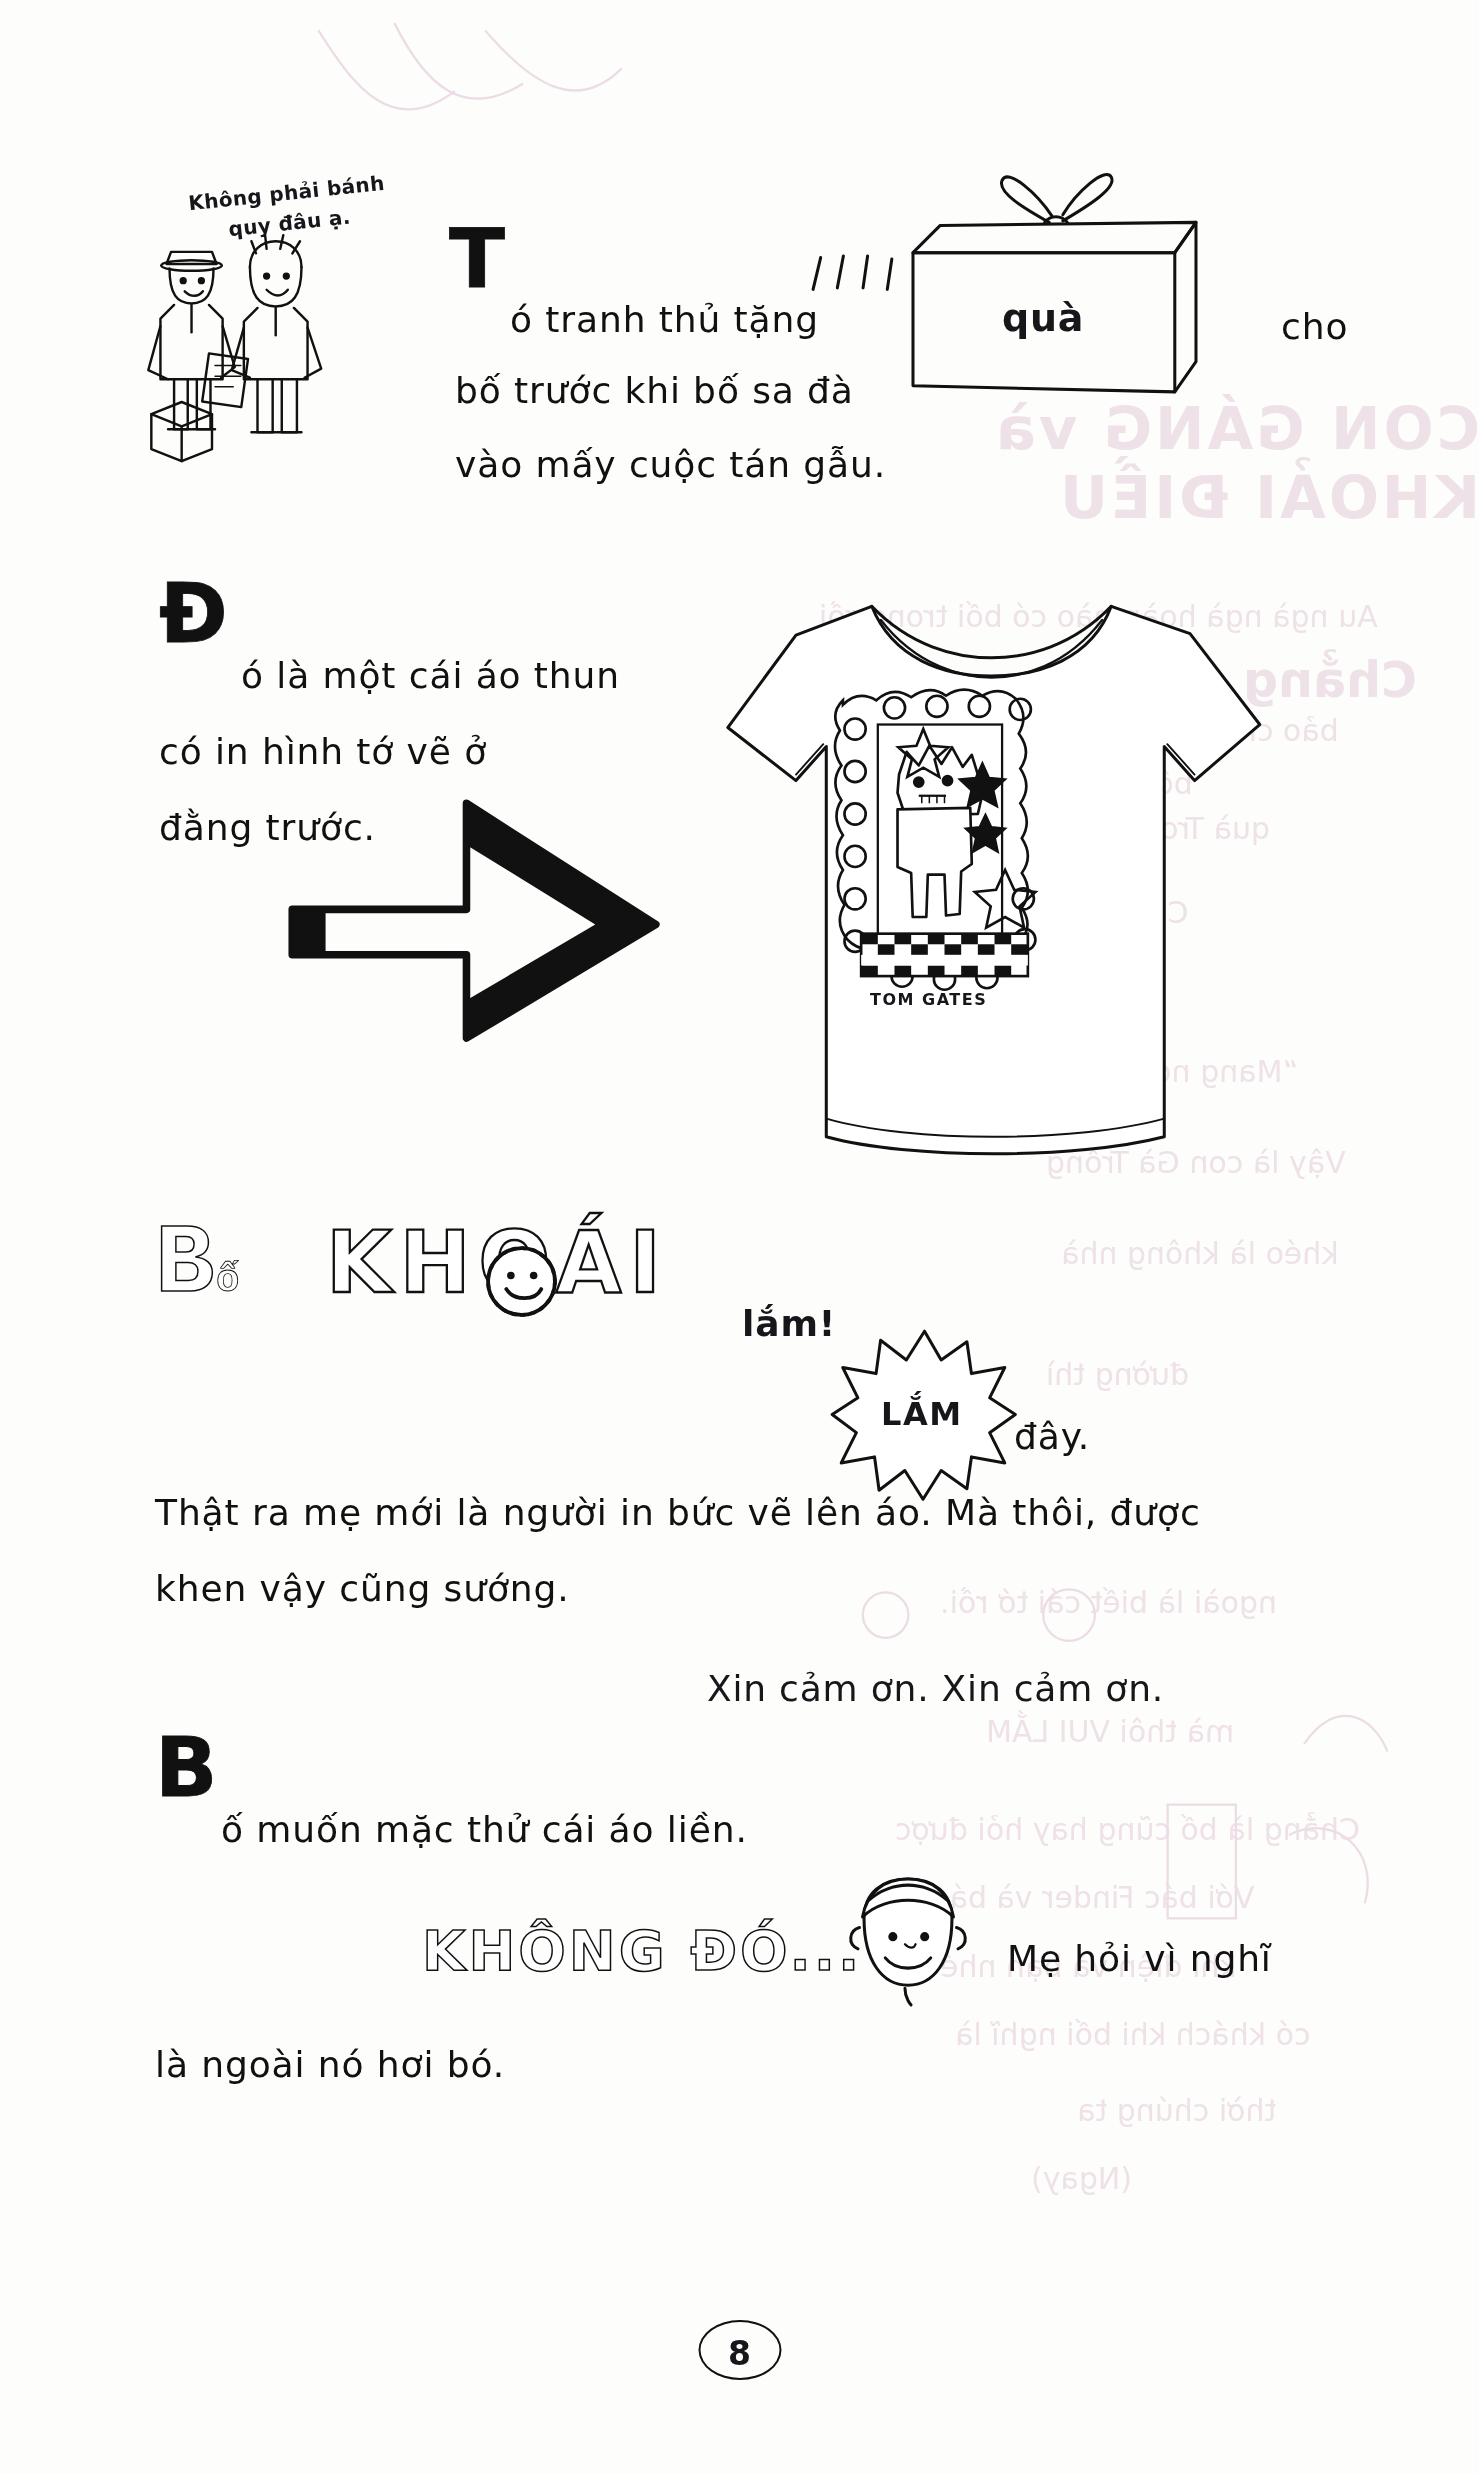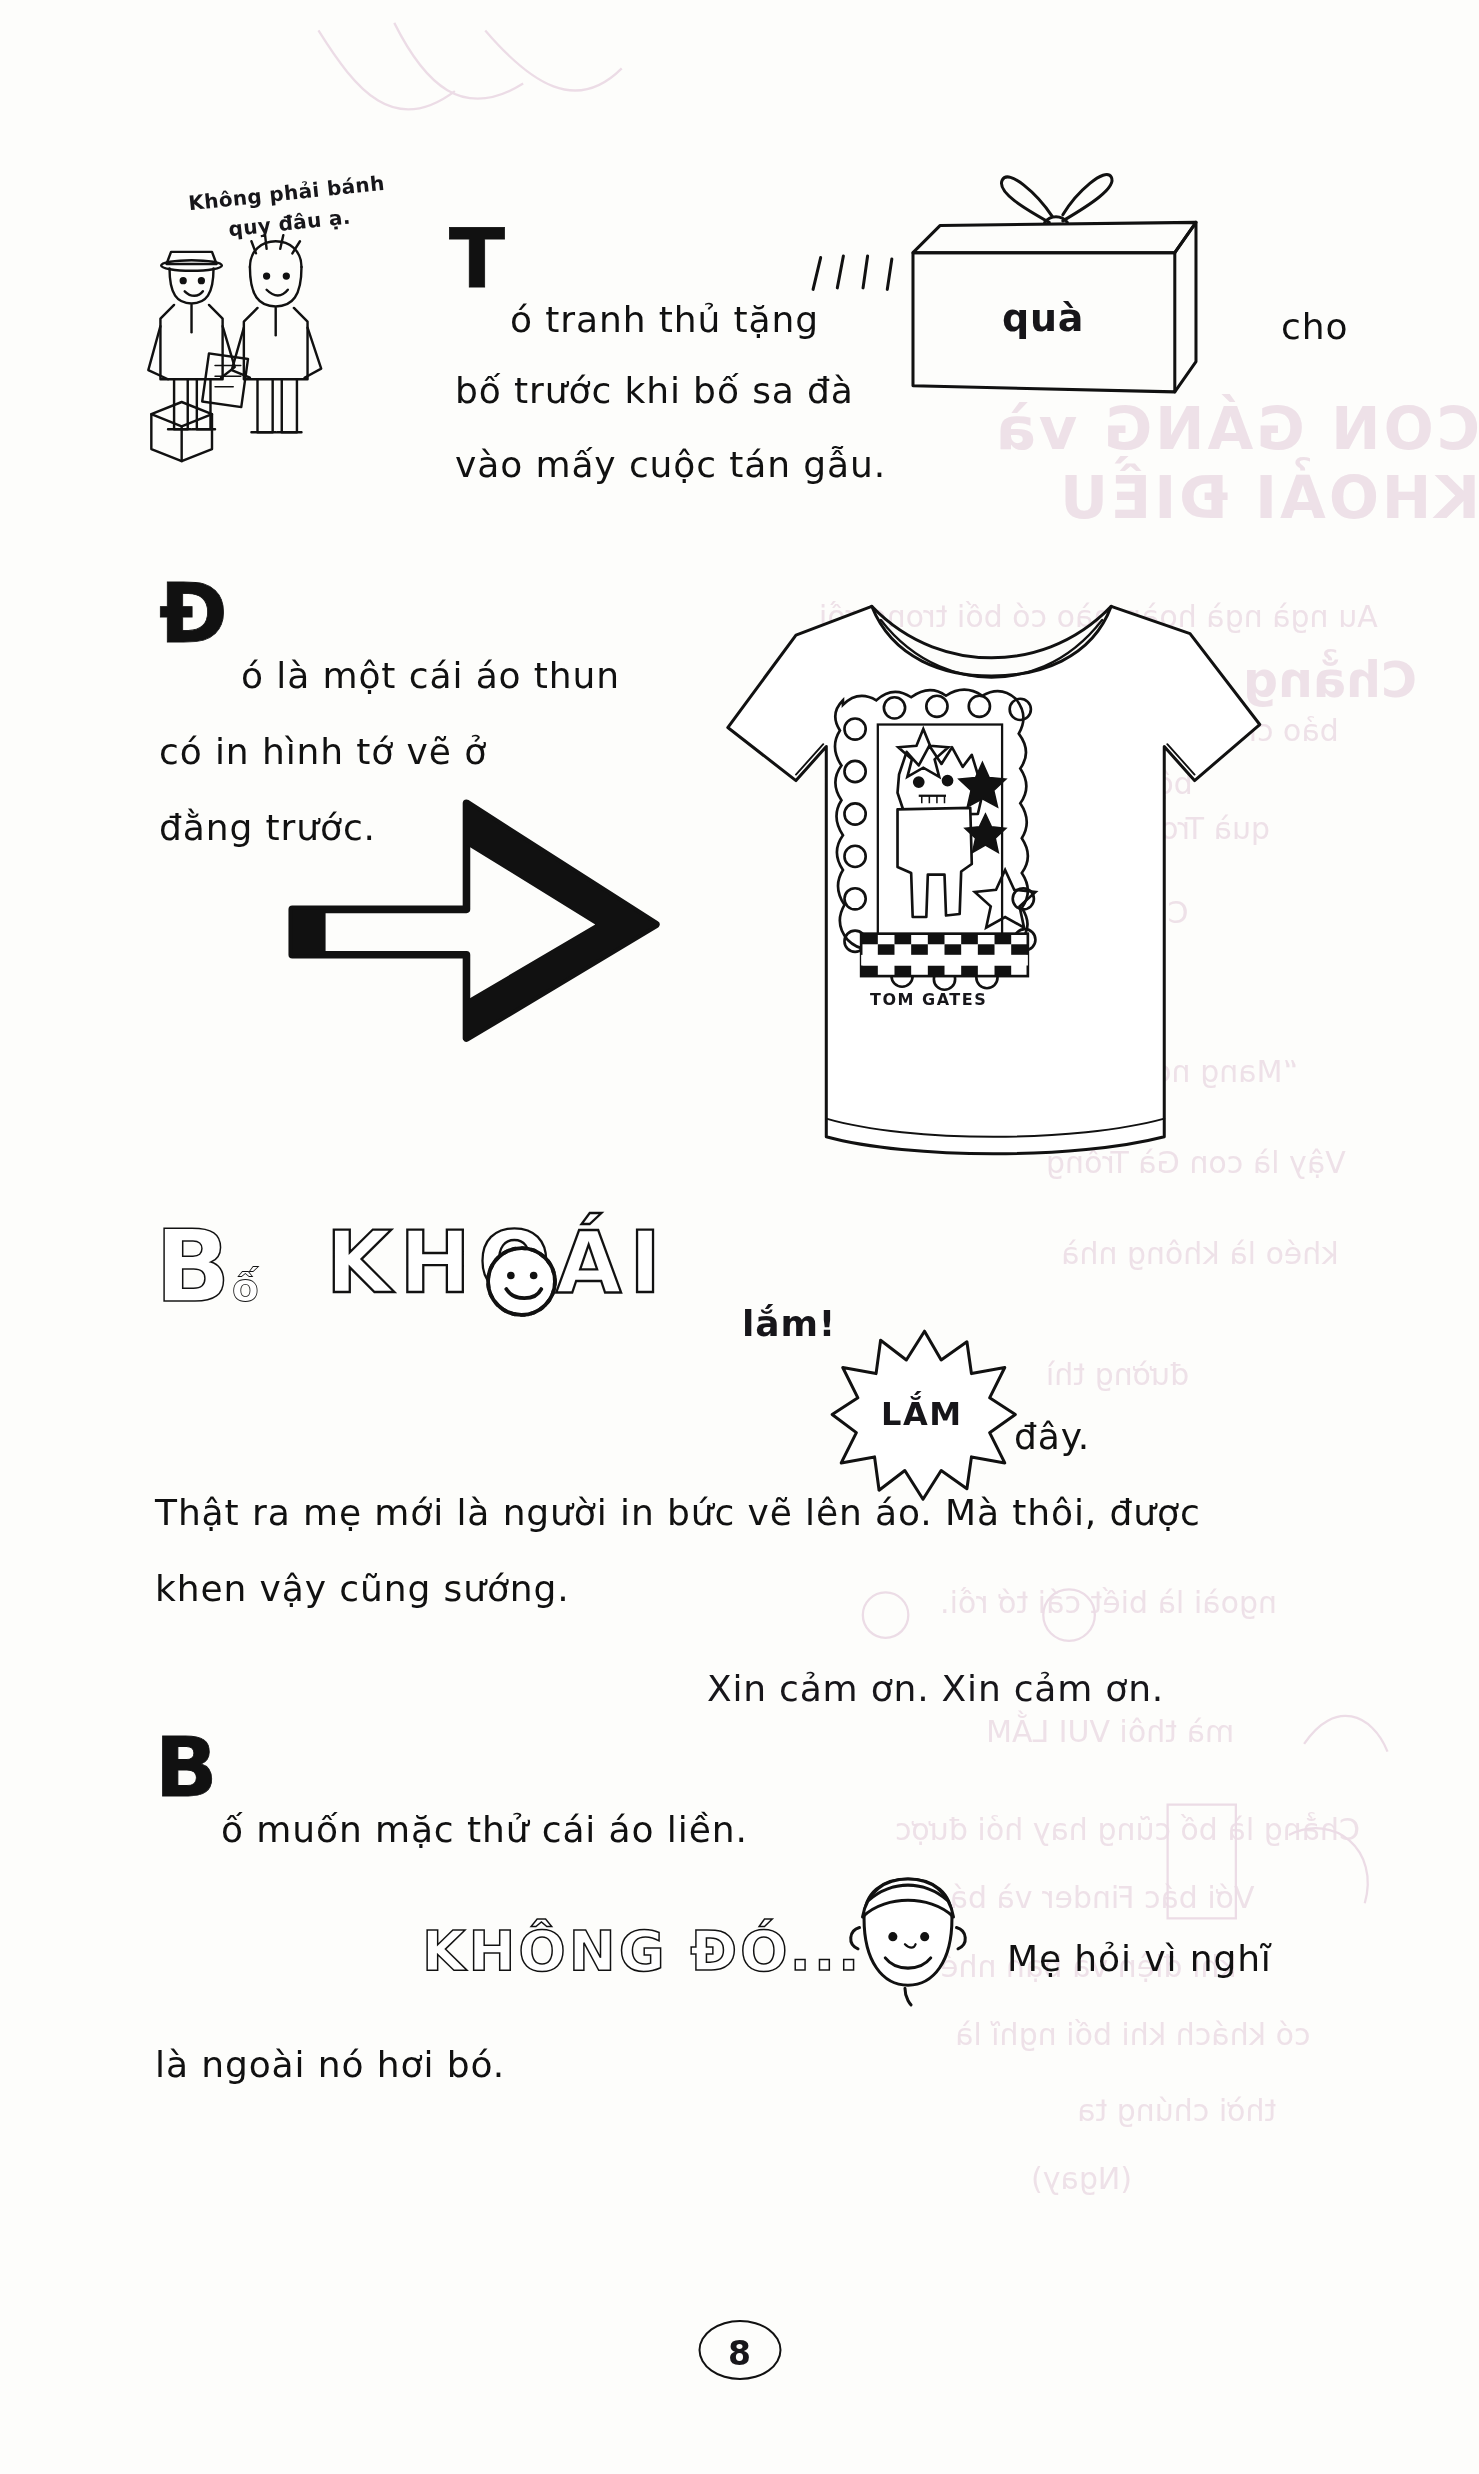--- a/index.html
+++ b/index.html
@@ -373,21 +373,21 @@
           <rect x="124" y="364" width="22" height="14"></rect>
             <rect x="168" y="364" width="22" height="14"></rect>
           <rect x="212" y="364" width="22" height="14"></rect>
         </g>
         <rect x="36" y="350" width="220" height="14" fill="#fff"></rect>
       </g>
     </g>
   </svg>
   <div class="tshirt-label hand" style="left:870px; top:990px;">TOM GATES</div>
 
-  <div class="bigB hand" style="left:155px; top:1209px;">
+  <div class="bigB hand" style="left:155px; top:1209px;font-family:Liberation Mono, monospace;">
     <span>B</span><small>ố</small>
   </div>
   <div class="khoai hand" style="left:326px; top:1213px;">KHOÁI</div>
 
   <svg style="position:absolute; left:482px; top:1242px;" width="79" height="79" viewBox="0 0 104 104">
     <circle cx="52" cy="52" r="44" fill="#fff" stroke="#111" stroke-width="5"></circle>
     <g stroke="#111" stroke-width="5" fill="none" stroke-dasharray="4 9" stroke-linecap="round">
       <circle cx="52" cy="52" r="44"></circle>
     </g>
     <circle cx="38" cy="44" r="5" fill="#111"></circle>

